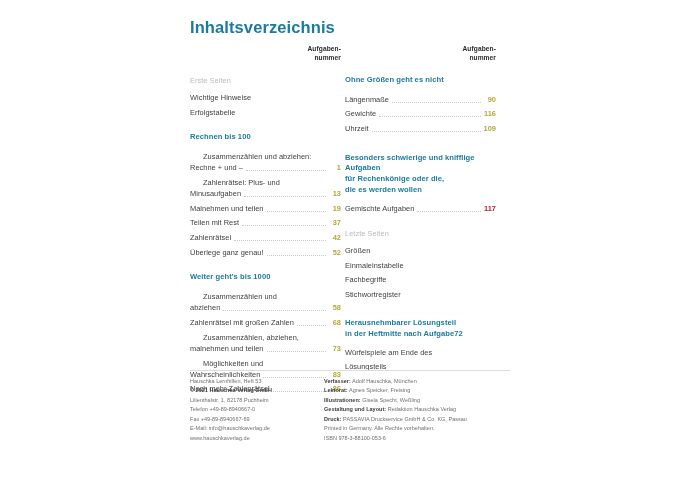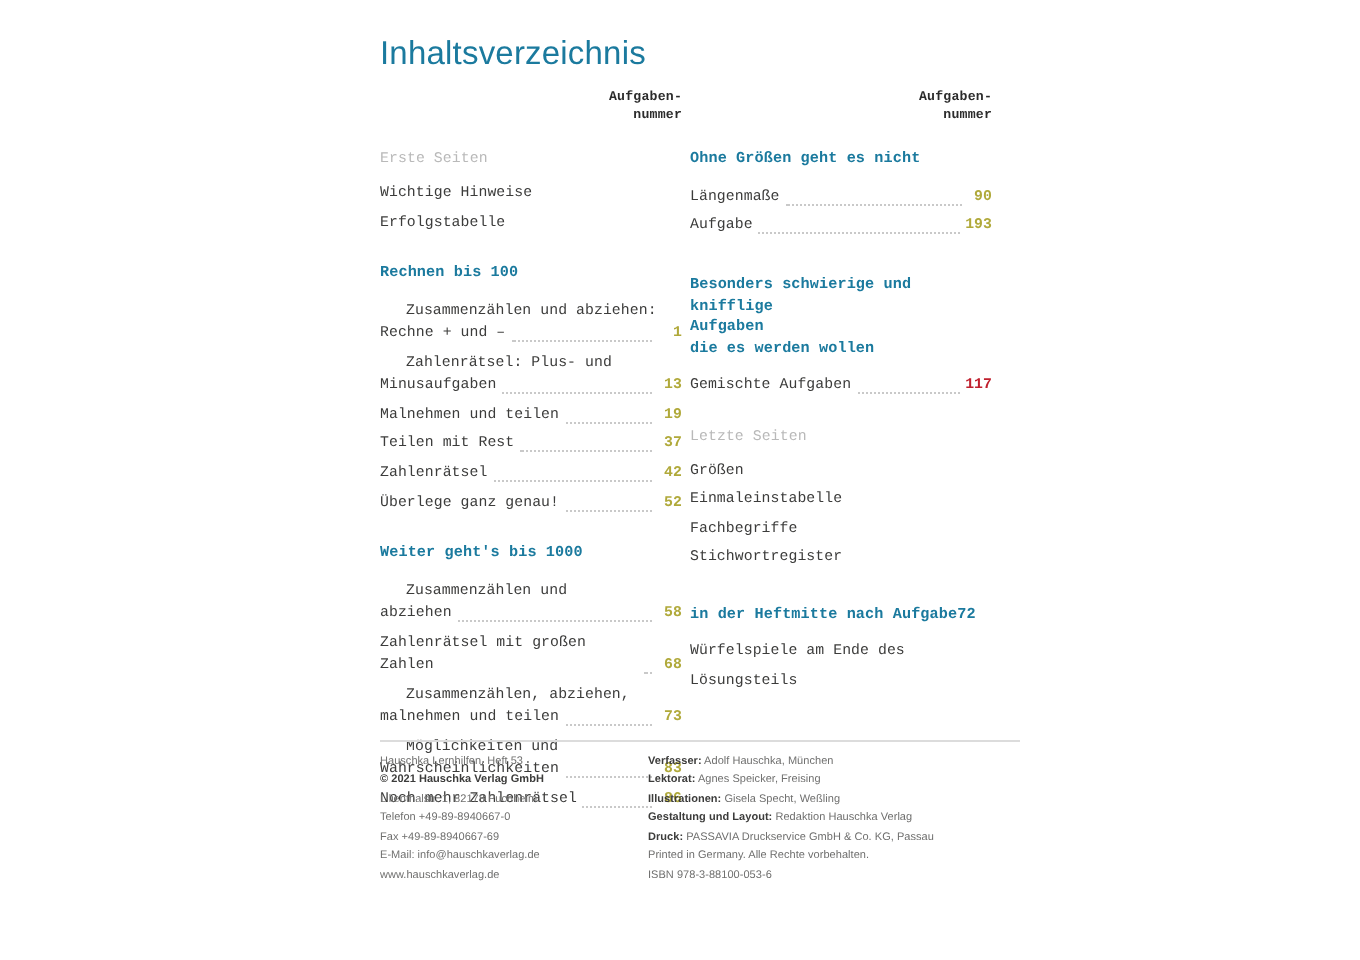--- a/index.html
+++ b/index.html
@@ -24,30 +24,29 @@
   }
   .content {
     position: absolute;
     left: 190px;
     top: 18px;
     width: 320px;
   }
   .toc-title {
     color: #1b7a9e;
     font-size: 16.5px;
-    font-weight: normal;
+    font-weight: bold;
     letter-spacing: 0.1px;
     margin: 0 0 6px 0;
     line-height: 1.2;
   }
   .columns {
     display: flex;
     flex-direction: row;
     gap: 4px;
-    font-family: Liberation Mono, monospace;
   }
   .col {
     width: 151px;
   }
   .col-head {
     text-align: right;
     font-size: 6.6px;
     font-weight: bold;
     color: #2b2b2b;
     line-height: 1.45;
@@ -265,46 +264,53 @@
           <div>nummer</div>
         </div>
 
         <div class="sect-blue">Ohne Größen geht es nicht</div>
         <div class="entry">
           <span class="label">Längenmaße</span>
           <span class="dots"></span>
           <span class="num">90</span>
         </div>
         <div class="entry">
-          <span class="label">Aufgabe</span>
-          <span class="dots"></span>
-          <span class="num">193</span>
+          <span class="label">Gewichte</span>
+          <span class="dots"></span>
+          <span class="num">116</span>
+        </div>
+        <div class="entry">
+          <span class="label">Uhrzeit</span>
+          <span class="dots"></span>
+          <span class="num">109</span>
         </div>
 
         <div class="spacer-lg"></div>
         <div class="sect-blue tight">
           <div>Besonders schwierige und knifflige</div>
           <div>Aufgaben</div>
+          <div>für Rechenkönige oder die,</div>
           <div>die es werden wollen</div>
         </div>
         <div class="entry">
           <span class="label">Gemischte Aufgaben</span>
           <span class="dots"></span>
           <span class="num red">117</span>
         </div>
 
         <div class="spacer-md"></div>
         <div class="sect-gray">Letzte Seiten</div>
         <div class="nonum">Größen</div>
         <div class="nonum">Einmaleinstabelle</div>
         <div class="nonum">Fachbegriffe</div>
         <div class="nonum">Stichwortregister</div>
 
         <div class="spacer-lg"></div>
         <div class="sect-blue tight">
+          <div>Herausnehmbarer Lösungsteil</div>
           <div style="display:flex;align-items:flex-end;">
             <span>in der Heftmitte nach Aufgabe</span>
             <span class="dots" style="border-bottom:none;"></span>
             <span class="num red">72</span>
           </div>
         </div>
         <div class="nonum">Würfelspiele am Ende des</div>
         <div class="nonum">Lösungsteils</div>
       </div>
 

